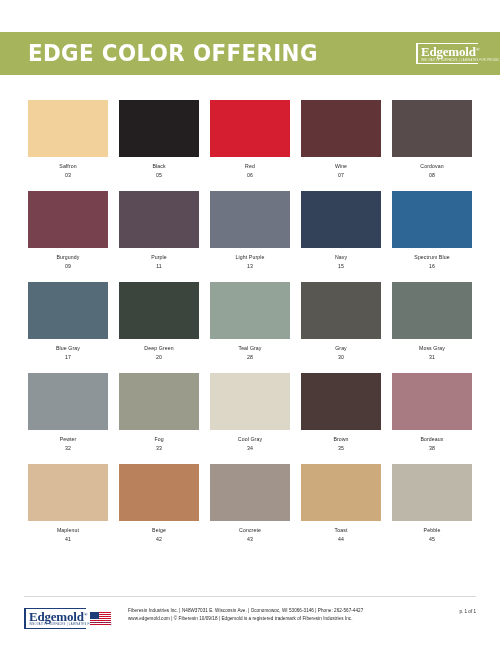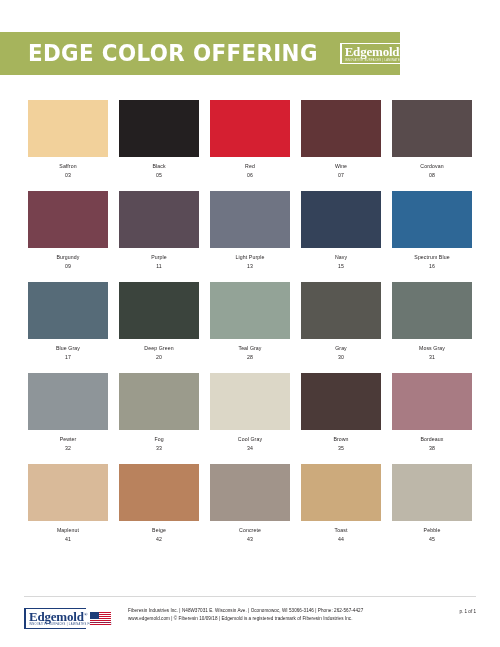--- a/index.html
+++ b/index.html
@@ -22,21 +22,21 @@
     height: 647px;
     background: #ffffff;
     box-sizing: border-box;
   }
 
   
   .header-band {
     position: absolute;
     top: 32px;
     left: 0;
-    width: 400px;
+    width: 500px;
     height: 43px;
     background: #a6b45c;
     display: flex;
     align-items: center;
     justify-content: space-between;
     padding: 0 22px 0 28px;
     box-sizing: border-box;
   }
   .header-title {
     color: #ffffff;

